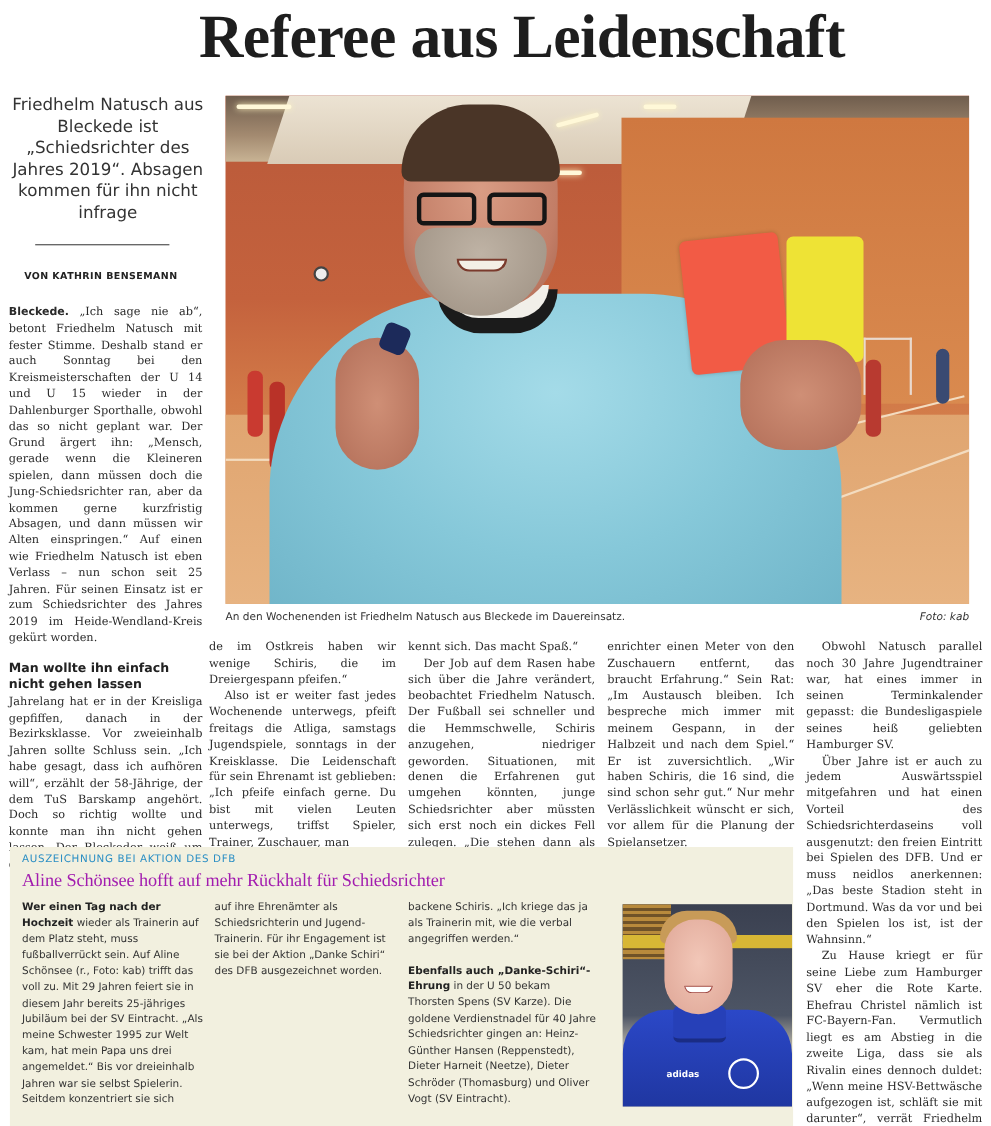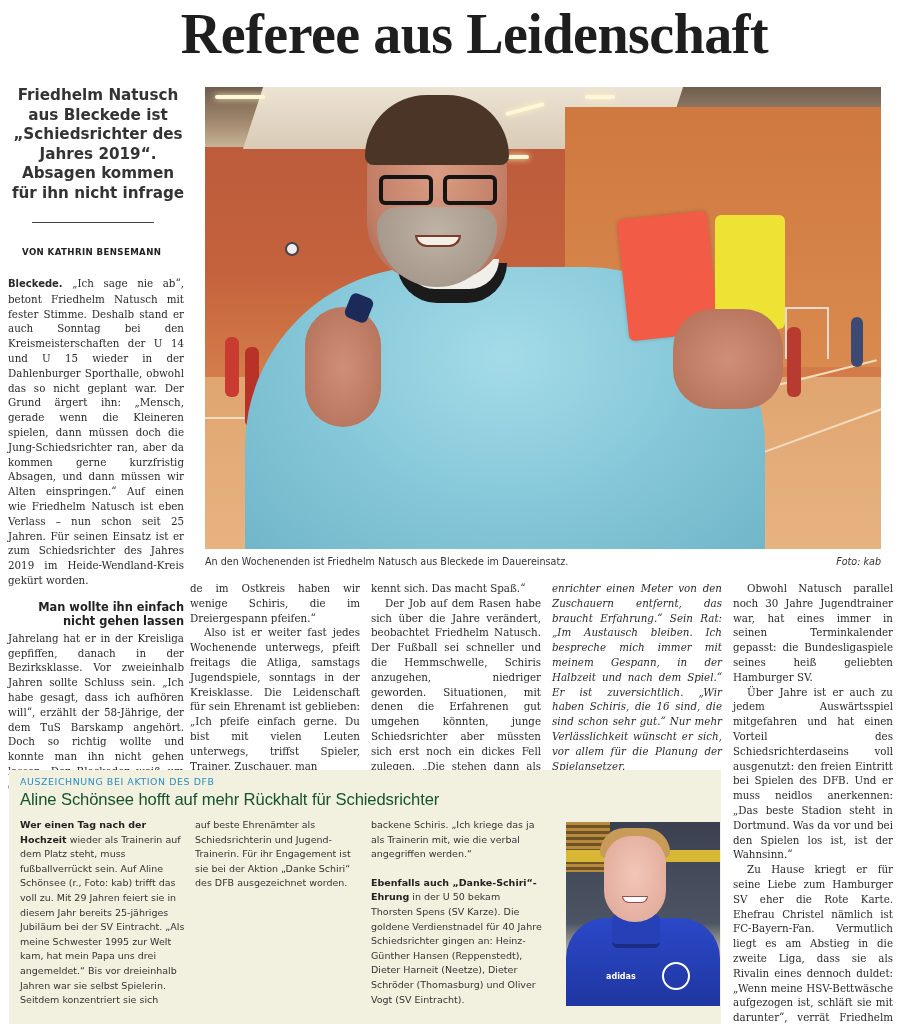--- a/index.html
+++ b/index.html
@@ -9,21 +9,21 @@
   .headline {
     position: absolute; left: 0; top: 0; width: 901px; height: 72px;
     text-align: center; font-family: "Liberation Serif", serif; font-weight: bold;
     font-size: 56px; line-height: 68px; color: #1e1e1e; letter-spacing: -0.5px; padding-left: 48px;
   }
 
   
   .lead {
     position: absolute; left: 8px; top: 86px; width: 180px;
     font-family: "DejaVu Sans", sans-serif; font-size: 15.2px; line-height: 19.5px;
-    text-align: center; color: #333; font-weight: bold;
+    text-align: center; color: #333; font-weight: normal;
   }
   .lead-rule { position: absolute; left: 32px; top: 222px; width: 122px; height: 1px; background: #444; }
   .byline {
     position: absolute; left: 22px; top: 247px; width: 160px;
     font-family: "DejaVu Sans", sans-serif; font-weight: bold; font-size: 8.6px;
     letter-spacing: 0.4px; color: #222;
   }
   .col {
     position: absolute; font-family: "DejaVu Serif", serif; font-size: 10.3px;
     line-height: 14.8px; color: #2a2a2a; text-align: justify; hyphens: manual;
@@ -116,21 +116,21 @@
     position: absolute; left: 9px; top: 770px; width: 712px; height: 254px;
     background: #f2f0df;
   }
   .box-kicker {
     position: absolute; left: 11px; top: 6px;
     font-family: "DejaVu Sans", sans-serif; font-weight: normal; font-size: 9.4px;
     letter-spacing: 0.6px; color: #2a8ec4;
   }
   .box-title {
     position: absolute; left: 11px; top: 20px;
-    font-family: Liberation Sans, sans-serif; font-size: 16.6px; color: #14532d; letter-spacing: -0.1px;
+    font-family: Liberation Serif, serif; font-size: 16.6px; color: #a21caf; letter-spacing: -0.1px;
   }
   .box-col {
     position: absolute; top: 48px; width: 172px;
     font-family: "DejaVu Sans", sans-serif; font-size: 9.5px; line-height: 14.6px; color: #333;
   }
   .box-col p { margin-bottom: 14px; }
   .box-col b { color: #222; }
   .box-photo {
     position: absolute; left: 557px; top: 52px; width: 154px; height: 184px; overflow: hidden;
     background: linear-gradient(180deg, #3a4050 0%, #4d5565 55%, #d8d0bb 75%, #cbc3ab 100%);
@@ -155,21 +155,21 @@
 <body>
 
 <h1 class="headline">Referee aus Leidenschaft</h1>
 
 <div class="lead">Friedhelm Natusch aus Bleckede ist „Schiedsrichter des Jahres 2019“. Absagen kommen für ihn nicht infrage</div>
 <div class="lead-rule"></div>
 <div class="byline">VON KATHRIN BENSEMANN</div>
 
 <div class="col" style="left:8px; top:276px; width:176px;">
   <p><span class="lead-word">Bleckede.</span><span> „Ich sage nie ab“, betont Friedhelm Natusch mit fester Stimme. Deshalb stand er auch Sonntag bei den Kreismeisterschaften der U 14 und U 15 wieder in der Dahlenburger Sporthalle, obwohl das so nicht geplant war. Der Grund ärgert ihn: „Mensch, gerade wenn die Kleineren spielen, dann müssen doch die Jung-Schiedsrichter ran, aber da kommen gerne kurzfristig Absagen, und dann müssen wir Alten einspringen.“ Auf einen wie Friedhelm Natusch ist eben Verlass – nun schon seit 25 Jahren. Für seinen Einsatz ist er zum Schiedsrichter des Jahres 2019 im Heide-Wendland-Kreis gekürt worden.</span></p>
-  <div class="subhead" style="margin-top:12px;text-align:right;">Man wollte ihn einfach nicht gehen lassen</div>
+  <div class="subhead" style="margin-top:12px;">Man wollte ihn einfach nicht gehen lassen</div>
   <p>Jahrelang hat er in der Kreisliga gepfiffen, danach in der Bezirksklasse. Vor zweieinhalb Jahren sollte Schluss sein. „Ich habe gesagt, dass ich aufhören will“, erzählt der 58-Jährige, der dem TuS Barskamp angehört. Doch so richtig wollte und konnte man ihn nicht gehen lassen. Der Bleckeder weiß um die Not: „Gera-</p>
 </div>
 
 <div class="photo">
   <div class="ceiling"></div>
   <div class="ceiling-panel"></div>
   <div class="light" style="left:10px; top:8px; width:50px;"></div>
   <div class="light" style="left:300px; top:20px; width:40px; transform:rotate(-15deg);"></div>
   <div class="light" style="left:380px; top:8px; width:30px;"></div>
   <div class="light" style="left:300px; top:68px; width:24px;"></div>
@@ -203,37 +203,37 @@
 <div class="credit">Foto: kab</div>
 
 <div class="col" style="left:190px; top:581px; width:170px;">
   <p>de im Ostkreis haben wir wenige Schiris, die im Dreiergespann pfeifen.“</p>
   <p class="indent">Also ist er weiter fast jedes Wochenende unterwegs, pfeift freitags die Atliga, samstags Jugendspiele, sonntags in der Kreisklasse. Die Leidenschaft für sein Ehrenamt ist geblieben: „Ich pfeife einfach gerne. Du bist mit vielen Leuten unterwegs, triffst Spieler, Trainer, Zuschauer, man</p>
 </div>
 <div class="col" style="left:371px; top:581px; width:170px;">
   <p>kennt sich. Das macht Spaß.“</p>
   <p class="indent">Der Job auf dem Rasen habe sich über die Jahre verändert, beobachtet Friedhelm Natusch. Der Fußball sei schneller und die Hemmschwelle, Schiris anzugehen, niedriger geworden. Situationen, mit denen die Erfahrenen gut umgehen könnten, junge Schiedsrichter aber müssten sich erst noch ein dickes Fell zulegen. „Die stehen dann als Lini-</p>
 </div>
-<div class="col" style="left:552px; top:581px; width:170px;font-style:italic;">
+<div class="col" style="left:552px; top:581px; width:170px;">
   <p>enrichter einen Meter von den Zuschauern entfernt, das braucht Erfahrung.“ Sein Rat: „Im Austausch bleiben. Ich bespreche mich immer mit meinem Gespann, in der Halbzeit und nach dem Spiel.“ Er ist zuversichtlich. „Wir haben Schiris, die 16 sind, die sind schon sehr gut.“ Nur mehr Verlässlichkeit wünscht er sich, vor allem für die Planung der Spielansetzer.</p>
 </div>
 <div class="col" style="left:733px; top:581px; width:160px;">
   <p class="indent">Obwohl Natusch parallel noch 30 Jahre Jugendtrainer war, hat eines immer in seinen Terminkalender gepasst: die Bundesligaspiele seines heiß geliebten Hamburger SV.</p>
   <p class="indent">Über Jahre ist er auch zu jedem Auswärtsspiel mitgefahren und hat einen Vorteil des Schiedsrichterdaseins voll ausgenutzt: den freien Eintritt bei Spielen des DFB. Und er muss neidlos anerkennen: „Das beste Stadion steht in Dortmund. Was da vor und bei den Spielen los ist, ist der Wahnsinn.“</p>
   <p class="indent">Zu Hause kriegt er für seine Liebe zum Hamburger SV eher die Rote Karte. Ehefrau Christel nämlich ist FC-Bayern-Fan. Vermutlich liegt es am Abstieg in die zweite Liga, dass sie als Rivalin eines dennoch duldet: „Wenn meine HSV-Bettwäsche aufgezogen ist, schläft sie mit darunter“, verrät Friedhelm Natusch schmunzelnd und stellt noch im selben Atemzug klar: „Bayern-Bettzeug haben wir übrigens nicht.“</p>
 </div>
 
 <div class="box">
   <div class="box-kicker">AUSZEICHNUNG BEI AKTION DES DFB</div>
   <div class="box-title">Aline Schönsee hofft auf mehr Rückhalt für Schiedsrichter</div>
   <div class="box-col" style="left:11px;">
     <p><b>Wer einen Tag nach der Hochzeit</b><span> wieder als Trainerin auf dem Platz steht, muss fußballverrückt sein. Auf Aline Schönsee (r., Foto: kab) trifft das voll zu. Mit 29 Jahren feiert sie in diesem Jahr bereits 25-jähriges Jubiläum bei der SV Eintracht. „Als meine Schwester 1995 zur Welt kam, hat mein Papa uns drei angemeldet.“ Bis vor dreieinhalb Jahren war sie selbst Spielerin. Seitdem konzentriert sie sich</span></p>
   </div>
   <div class="box-col" style="left:186px;">
-    <p>auf beste Ehrenämter als Schiedsrichterin und Jugend-Trainerin. Für ihr Engagement ist sie bei der Aktion „Danke Schiri“ des DFB ausgezeichnet worden.</p>
+    <p>auf ihre Ehrenämter als Schiedsrichterin und Jugend-Trainerin. Für ihr Engagement ist sie bei der Aktion „Danke Schiri“ des DFB ausgezeichnet worden.</p>
   </div>
   <div class="box-col" style="left:362px;">
     <p>backene Schiris. „Ich kriege das ja als Trainerin mit, wie die verbal angegriffen werden.“</p>
     <p><b>Ebenfalls auch „Danke-Schiri“-Ehrung</b><span> in der U 50 bekam Thorsten Spens (SV Karze). Die goldene Verdienstnadel für 40 Jahre Schiedsrichter gingen an: Heinz-Günther Hansen (Reppenstedt), Dieter Harneit (Neetze), Dieter Schröder (Thomasburg) und Oliver Vogt (SV Eintracht).</span></p>
   </div>
   <div class="box-photo">
     <div class="bars"></div>
     <div class="stripe"></div>
     <div class="jacket"></div>
     <div class="jacket-collar"></div>

